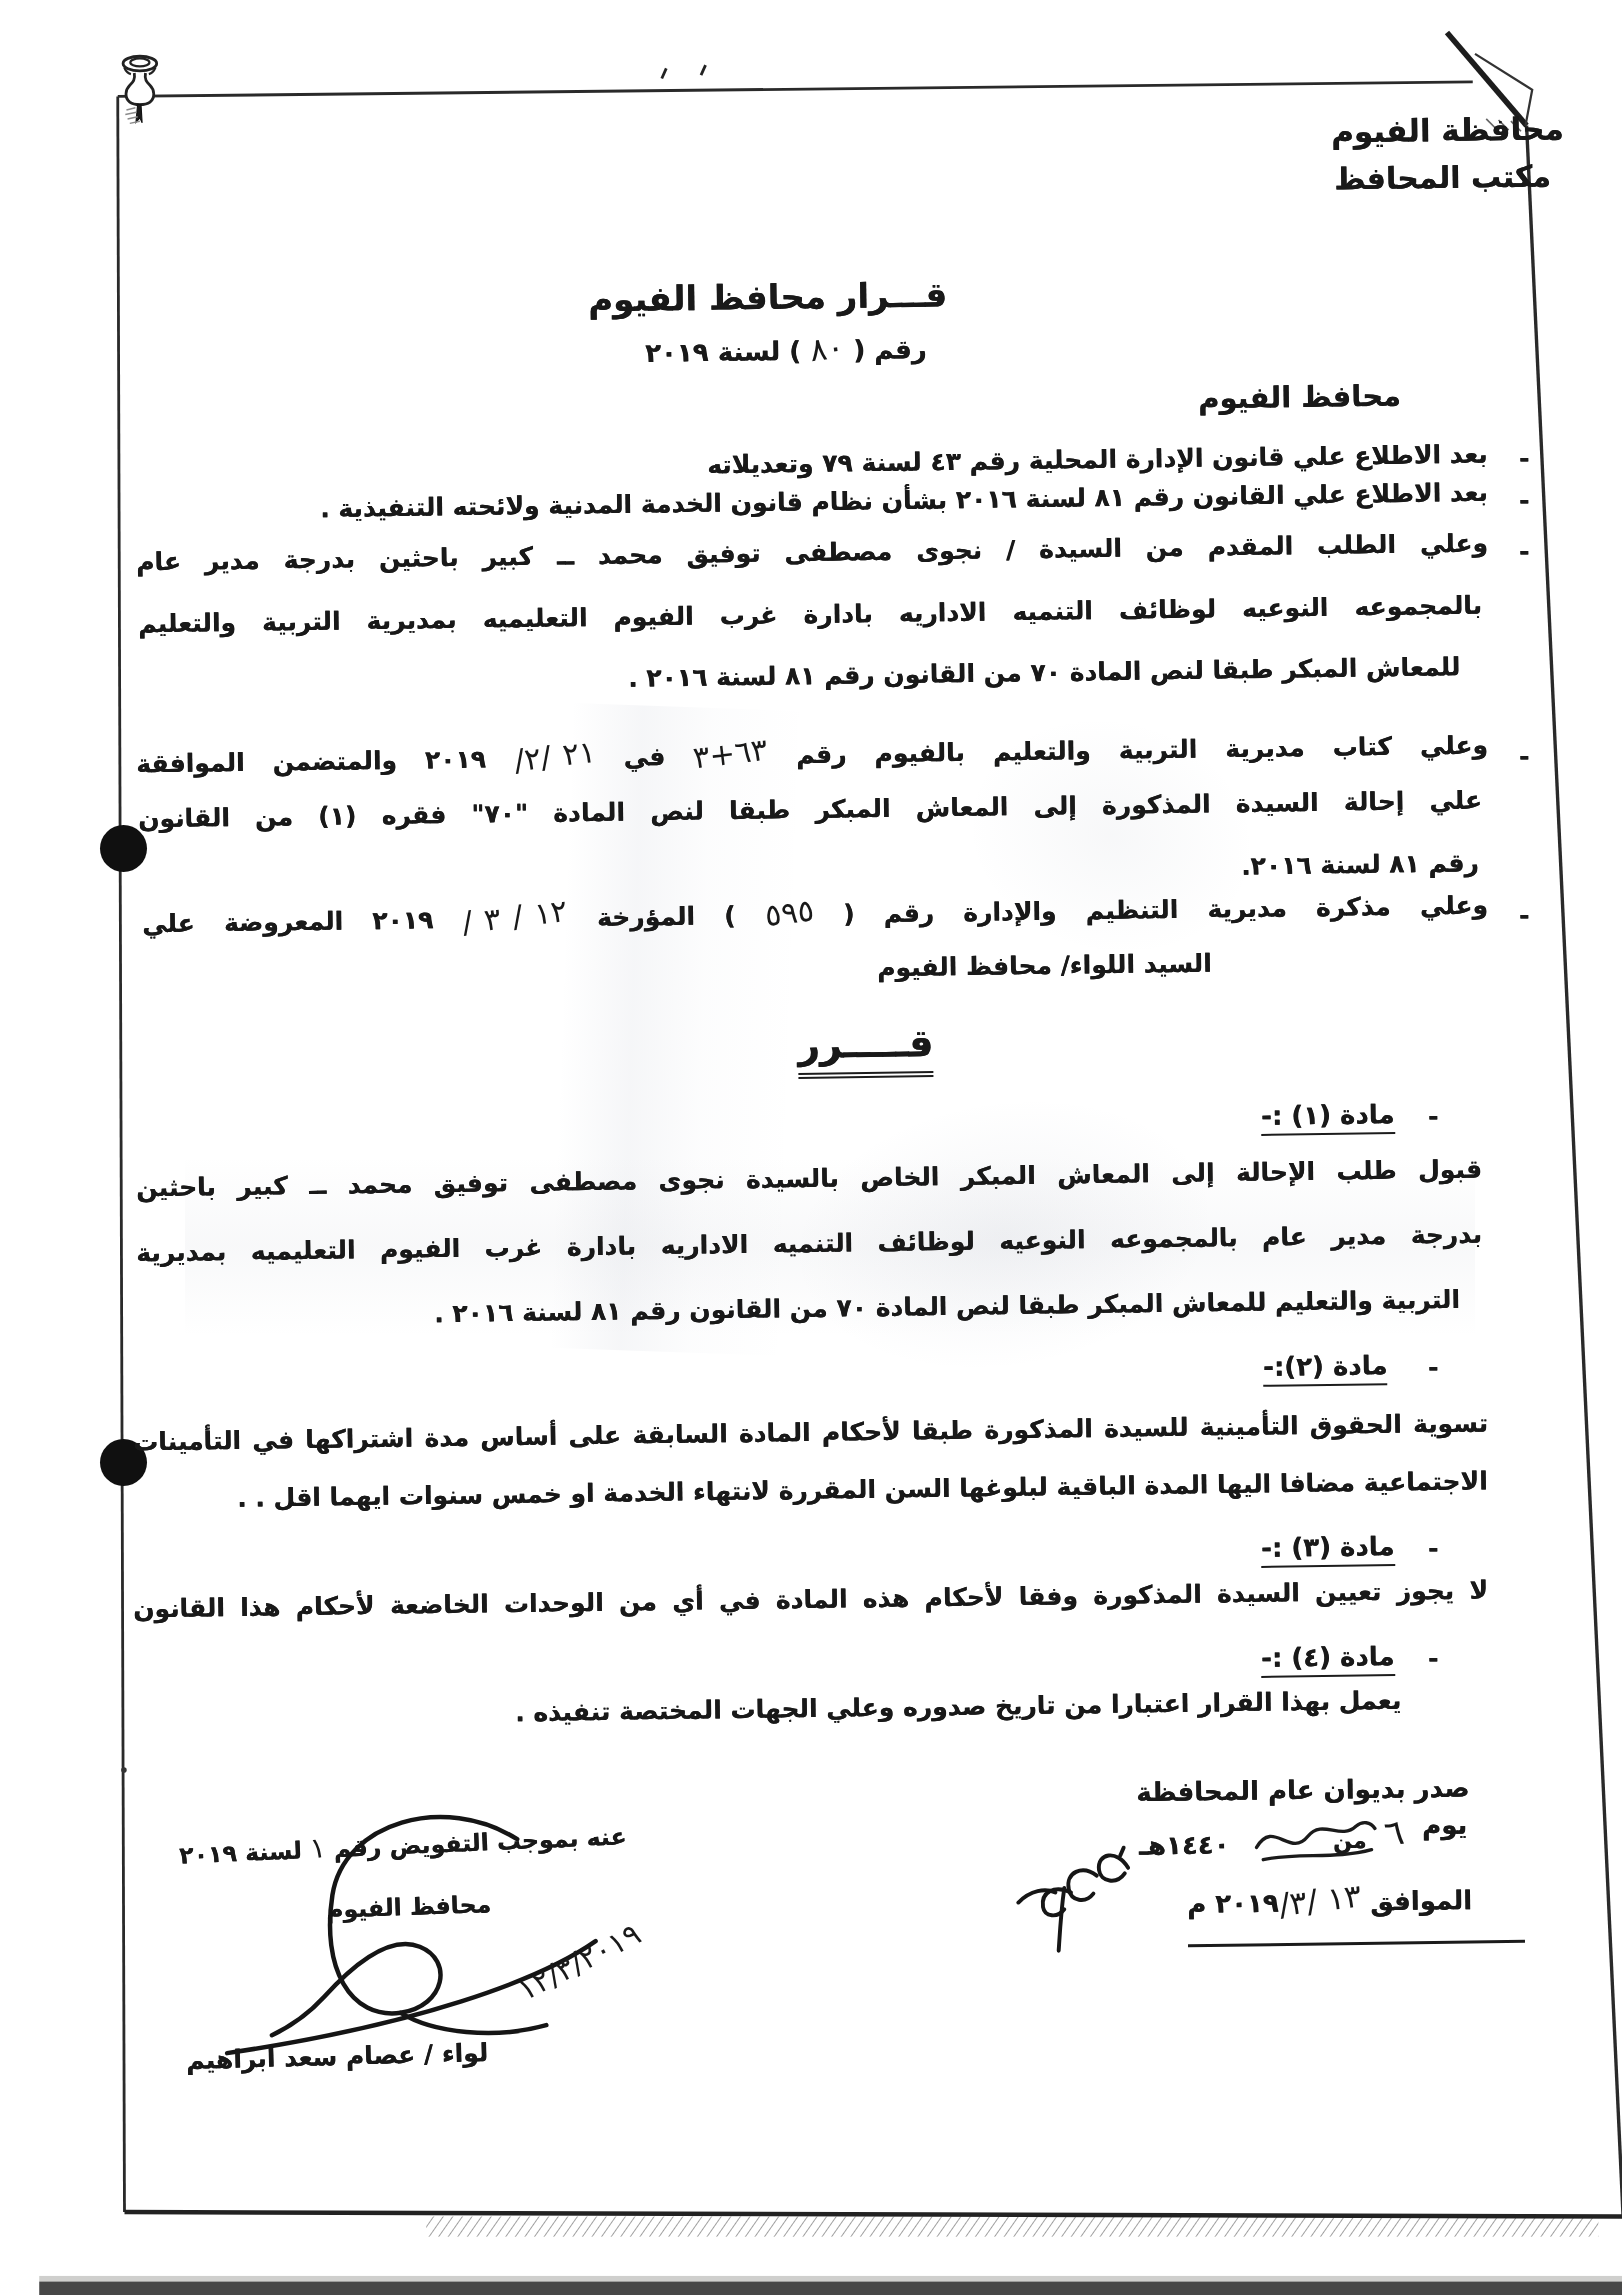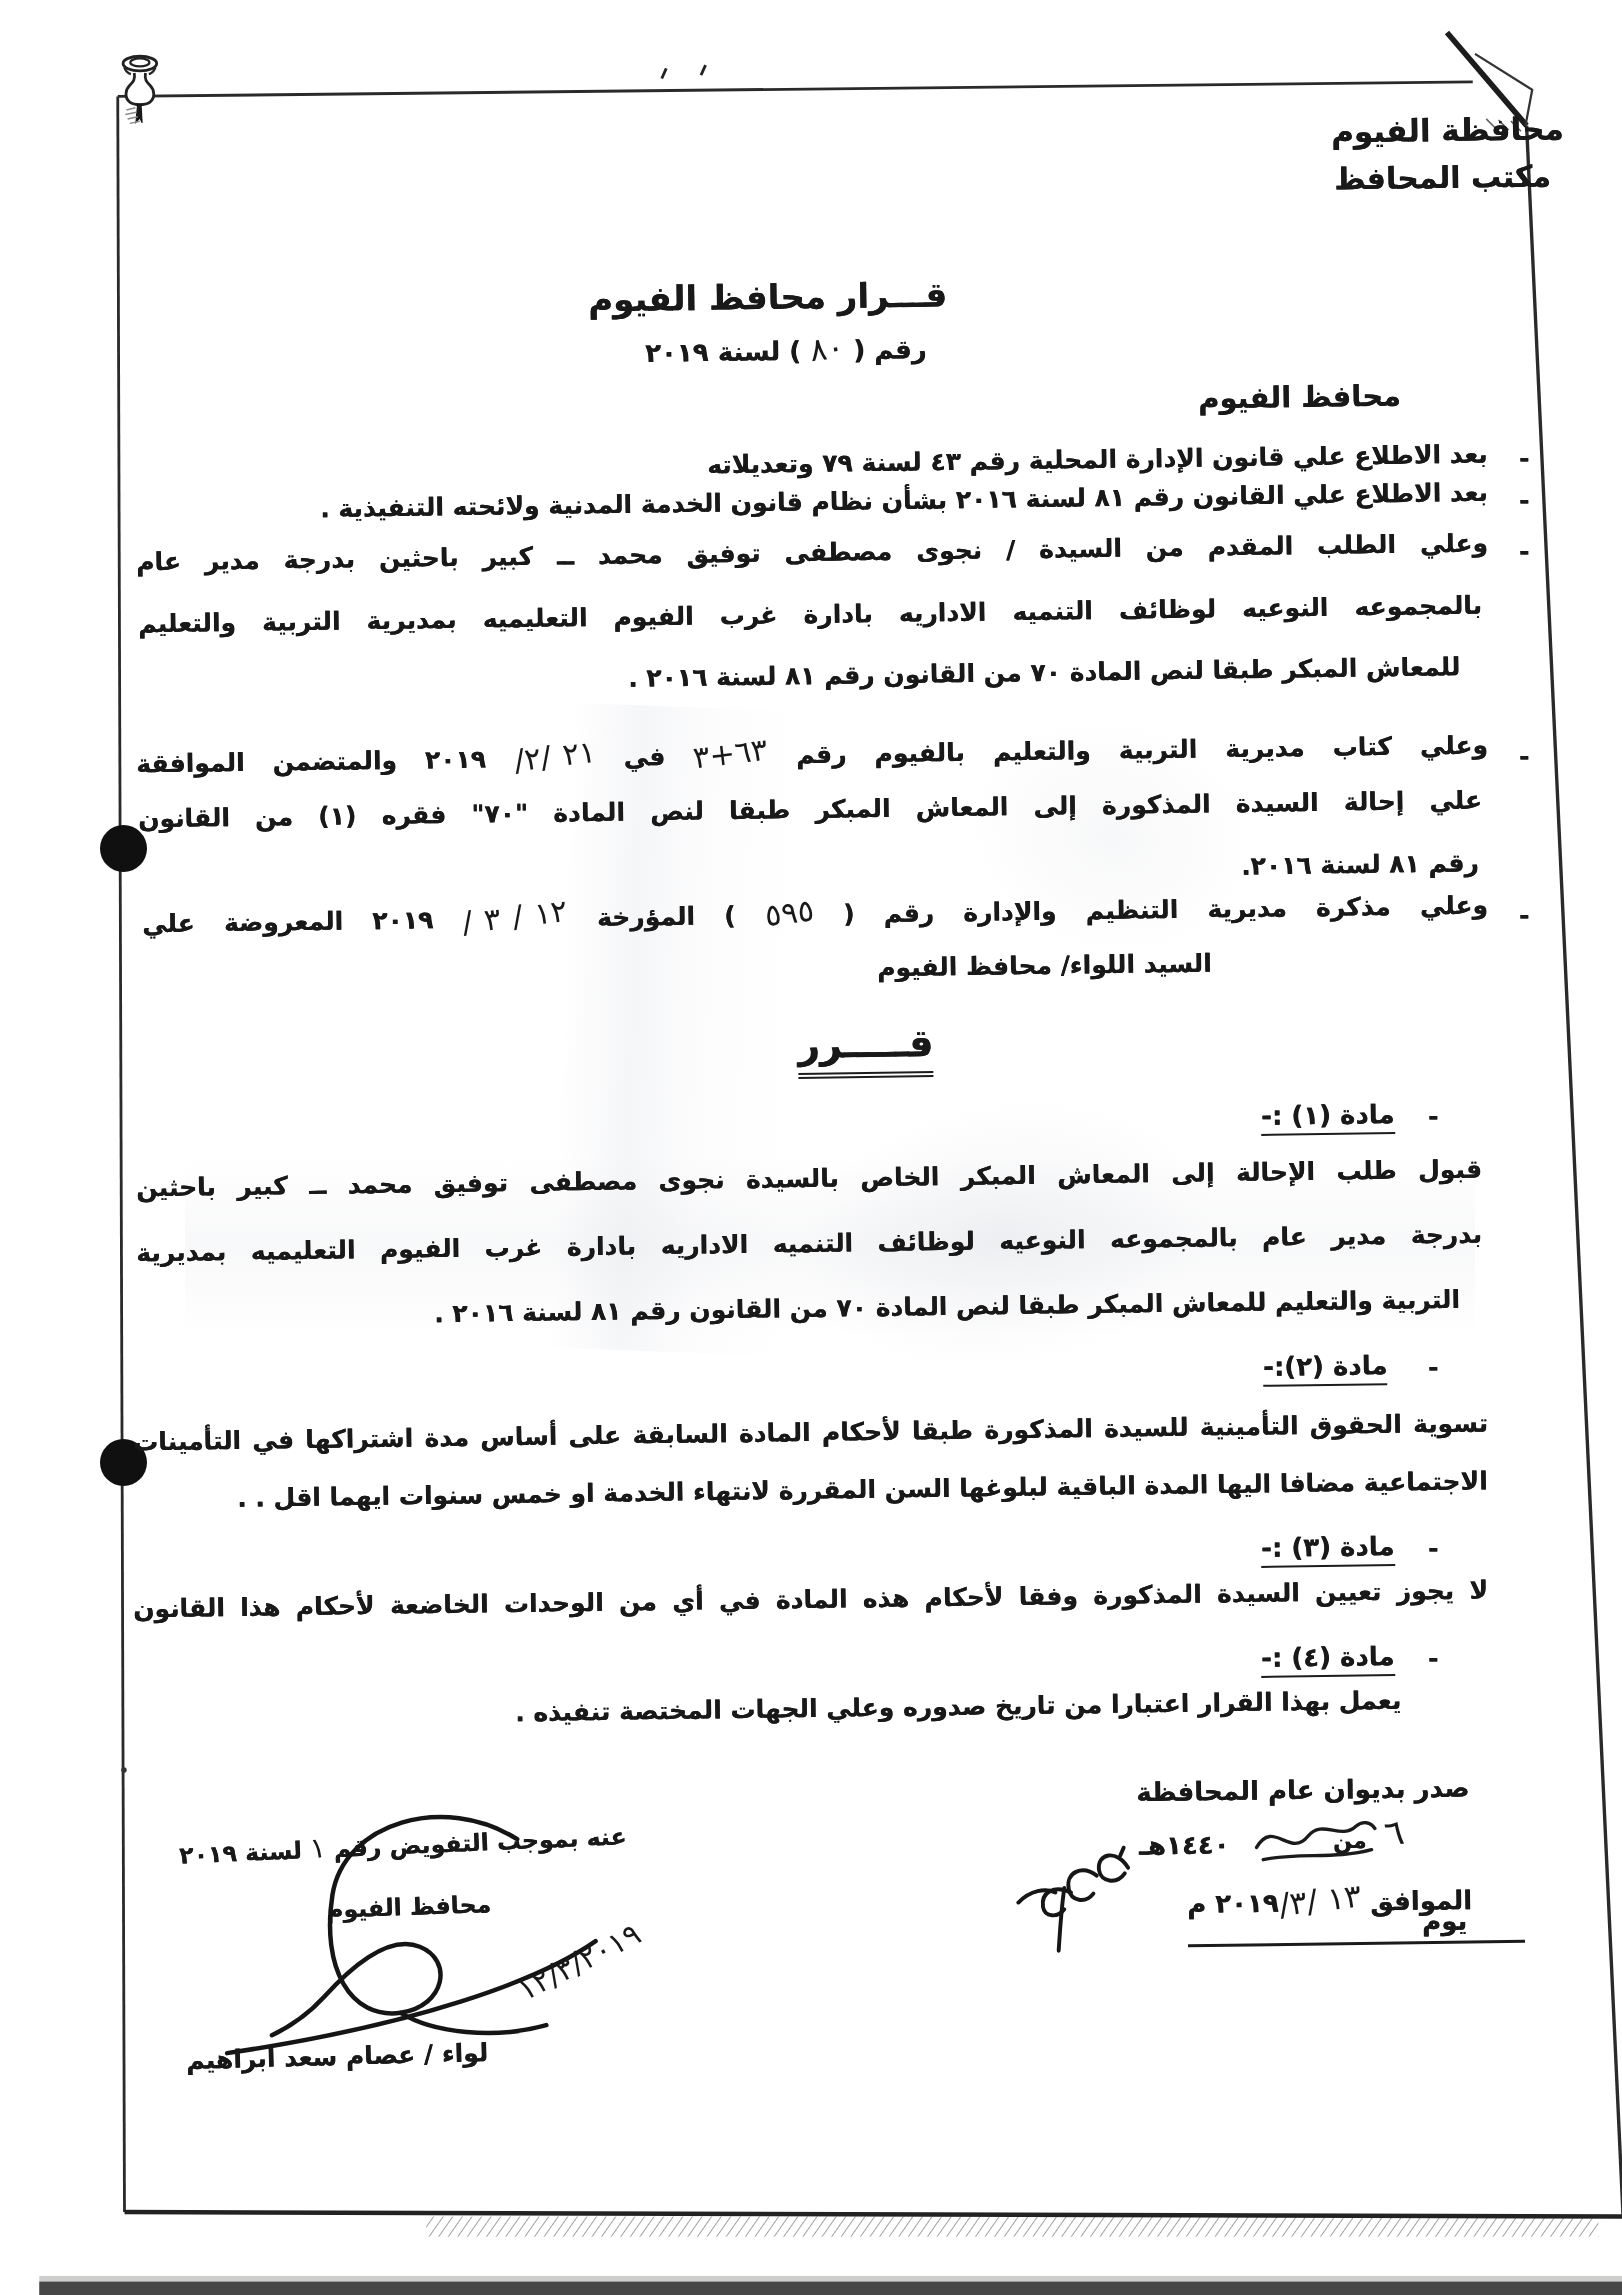--- a/index.html
+++ b/index.html
@@ -140,21 +140,21 @@
   </div>
   <div class="line tilt just" style="right:135px;top:1583px;width:1355px;">لا يجوز تعيين السيدة المذكورة وفقا لأحكام هذه المادة في أي من الوحدات الخاضعة لأحكام هذا القانون</div>
 
   <span class="dash tilt" style="right:185px;top:1644px;">-</span>
   <div class="line tilt" style="right:229px;top:1640px;font-size:26px;">
     <span class="u">مادة (٤) :-</span>
   </div>
   <div class="line tilt" style="right:222px;top:1690px;">يعمل بهذا القرار اعتبارا من تاريخ صدوره وعلي الجهات المختصة تنفيذه .</div>
 
   <div class="line tilt" style="right:153px;top:1773px;font-size:26px;">صدر بديوان عام المحافظة</div>
-  <div class="line tilt" style="right:156px;top:1904px;font-size:26px;">يوم</div>
+  <div class="line tilt" style="right:156px;top:1808px;font-size:26px;">يوم</div>
   <div class="line" style="right:219px;top:1810px;font-size:35px;font-weight:500;text-shadow:none;transform:rotate(-10deg);">٦</div>
   <div class="line tilt" style="right:257px;top:1826px;font-size:22px;">من</div>
   <svg width="135" height="67" viewBox="0 0 240 120" style="left:1207px;top:1805px;">
     <g stroke="#1b1b1b" stroke-width="6" fill="none" stroke-linecap="round">
       <path d="M18,76 C48,24 78,96 110,56 C136,24 168,64 196,38 C208,28 222,30 230,42"></path>
       <path d="M30,98 C90,84 160,98 224,80"></path>
     </g>
   </svg>
   <div class="line tilt" style="right:394px;top:1828px;font-size:26px;">١٤٤٠هـ</div>
   <div class="line tilt" style="right:151px;top:1885px;font-size:26px;"><span>الموافق </span><span class="hand">١٣ /٣/ </span><span>٢٠١٩  م</span></div>

